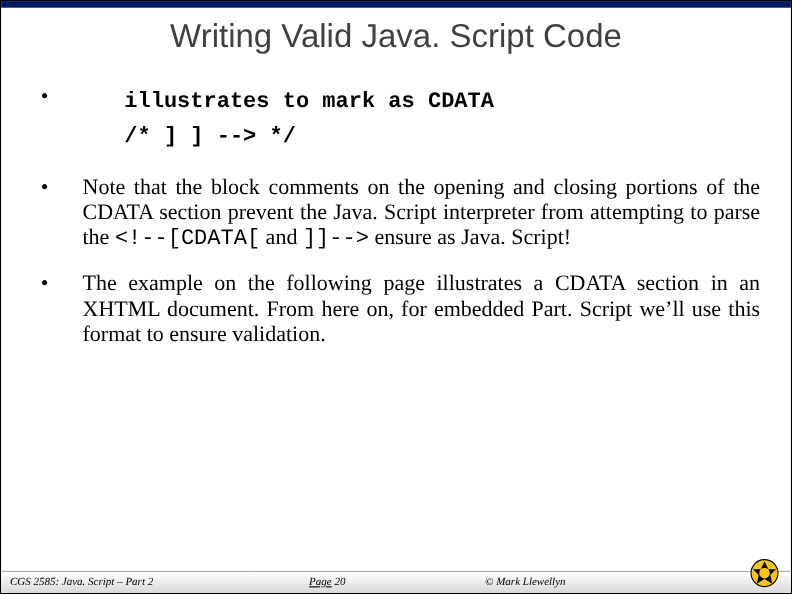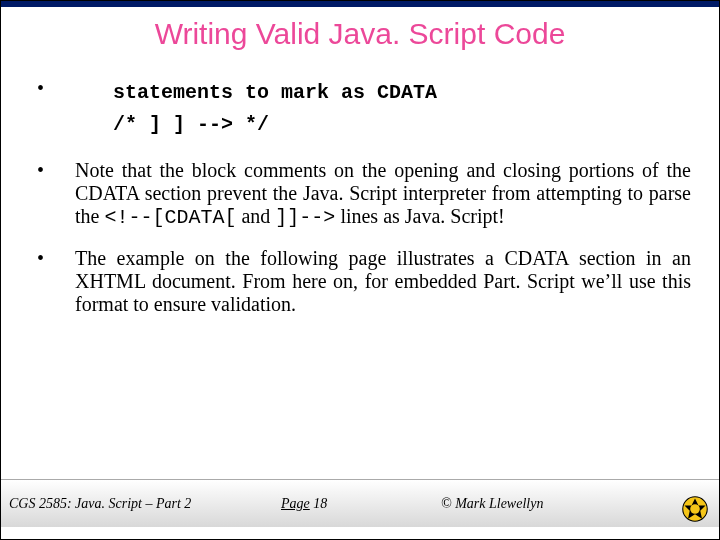--- a/index.html
+++ b/index.html
@@ -12,21 +12,21 @@
     position: relative;
     overflow: hidden;
   }
   .topbar {
     height: 6px;
     background: #001a66;
   }
   .title {
     text-align: center;
     font-size: 30px;
-    color: #ec4899;
+    color: #404040;
     padding: 10px 0 12px 0;
     font-family: Arial, Helvetica, sans-serif;
     font-weight: 400;
   }
   .content {
     padding: 0 28px 0 28px;
   }
   ul.bullets {
     list-style: none;
   }
@@ -53,28 +53,28 @@
     line-height: 1.6;
     text-align: left;
   }
   .mono {
     font-family: "Courier New", Courier, monospace;
   }
   .footer {
     position: absolute;
     left: 0;
     right: 0;
-    bottom: 12px;
-    height: 48px;
+    bottom: 0;
+    height: 20px;
     border-top: 1px solid #aaa;
     background: linear-gradient(#fff, #d8d8d8);
     display: flex;
     align-items: center;
     font-style: italic;
-    font-size: 14px;
+    font-size: 10px;
     font-family: "Times New Roman", Times, serif;
   }
   .footer .course {
     padding-left: 8px;
     flex: 0 0 250px;
   }
   .footer .pg {
     flex: 0 0 150px;
     text-align: left;
     padding-left: 30px;
@@ -100,41 +100,41 @@
 
 <div class="topbar"></div>
 
 <h1 class="title">Writing Valid Java. Script Code</h1>
 
 <div class="content">
   <ul class="bullets">
 
     <li>
       <div class="code-block">
-        <div>    statements to mark as CDATA</div>
+        <div>    illustrates to mark as CDATA</div>
         <div>/*  ] ] --&gt;    */</div>
       </div>
     </li>
 
     <li>
-      <span>Note that the block comments on the opening and closing portions of the CDATA section prevent the Java. Script interpreter from attempting to parse the </span><span class="mono">&lt;!--[CDATA[</span><span> and </span><span class="mono">]]--&gt;</span><span> lines as Java. Script!</span>
+      <span>Note that the block comments on the opening and closing portions of the CDATA section prevent the Java. Script interpreter from attempting to parse the </span><span class="mono">&lt;!--[CDATA[</span><span> and </span><span class="mono">]]--&gt;</span><span> ensure as Java. Script!</span>
     </li>
 
     <li>
       <span>The example on the following page illustrates a CDATA section in an XHTML document.  From here on, for embedded Part. Script we’ll use this format to ensure validation.</span>
     </li>
 
   </ul>
 </div>
 
 <div class="footer">
   <div class="course">CGS 2585: Java. Script – Part 2</div>
   <div class="pg">
     <span class="u">Page</span>
-    <span>18</span>
+    <span>20</span>
   </div>
   <div class="copy">© Mark Llewellyn</div>
   <div class="logo">
     <svg viewBox="0 0 32 32">
       <circle cx="16" cy="16" r="14" fill="#f5c518" stroke="#000" stroke-width="1.2"></circle>
       <path d="M16 4 L20 12 L28 12 L22 18 L24 27 L16 22 L8 27 L10 18 L4 12 L12 12 Z" fill="#000"></path>
       <circle cx="16" cy="16" r="5.5" fill="#f5c518"></circle>
     </svg>
   </div>
 </div>

